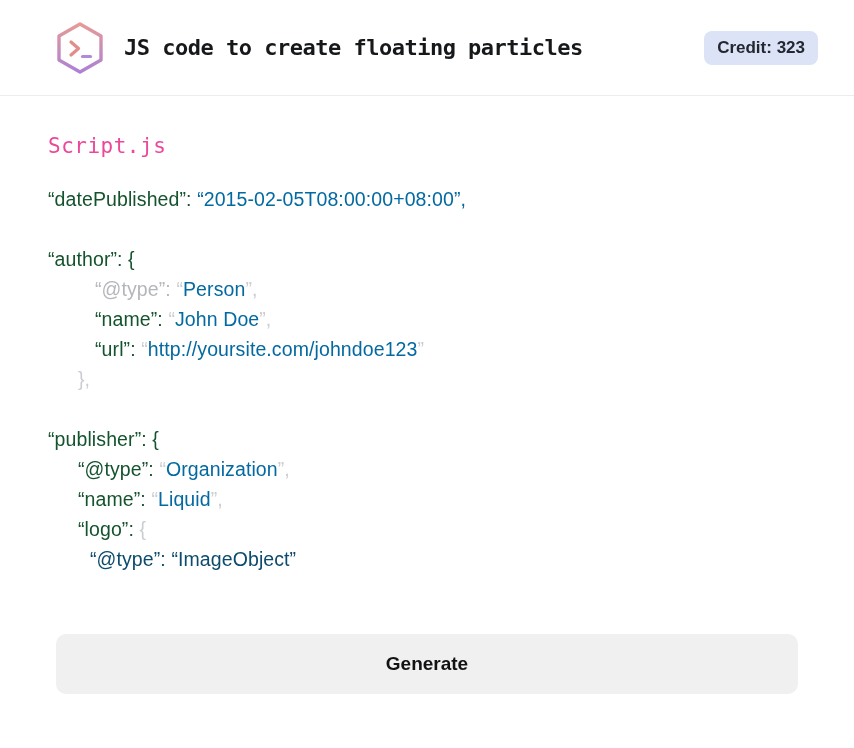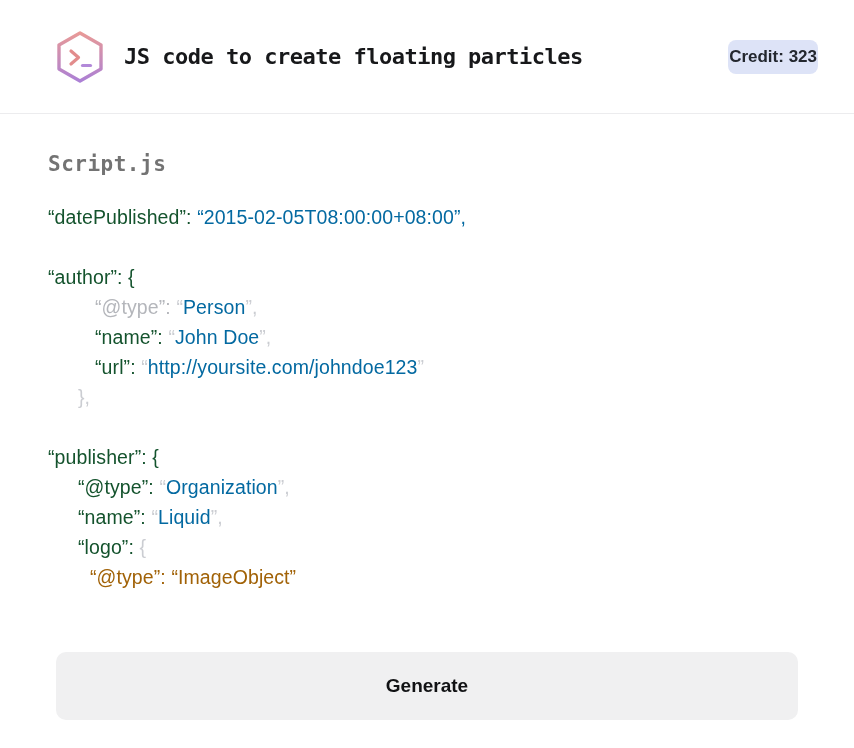--- a/index.html
+++ b/index.html
@@ -5,21 +5,21 @@
   * { margin: 0; padding: 0; box-sizing: border-box; }
   html, body {
     width: 854px; height: 748px;
     background: #ffffff;
     font-family: "Liberation Sans", sans-serif;
     overflow: hidden;
   }
 
   
   .header {
-    height: 114px;
+    height: 96px;
     display: flex;
     align-items: center;
     padding-left: 52px;
     padding-right: 36px;
     border-bottom: 1px solid #ececee;
     background: #ffffff;
   }
   .logo { width: 56px; height: 56px; flex: 0 0 auto; }
   .logo svg { display: block; width: 56px; height: 56px; }
   .title {
@@ -30,54 +30,54 @@
     letter-spacing: -0.5px;
     margin-left: 16px;
     white-space: nowrap;
   }
   .spacer { flex: 1 1 auto; }
   .credit-badge {
     background: #dde3f7;
     color: #23272f;
     font-size: 17px;
     font-weight: 700;
-    padding: 7px 1px;
+    padding: 7px 13px;
     border-radius: 8px;
     white-space: nowrap;
   }
 
   
   .main { padding: 38px 48px 0 48px; }
   .file-title {
     font-family: "DejaVu Sans Mono", monospace;
     font-size: 21px;
-    font-weight: 700;
+    font-weight: 400;
     letter-spacing: 0.5px;
-    color: #737373;
+    color: #ec4899;
   }
   .code {
     margin-top: 26px;
     font-size: 19.5px;
     line-height: 30px;
     letter-spacing: 0.1px;
     white-space: pre-wrap;
   }
   .code-line { min-height: 30px; }
   .tk-key      { color: #14532d; }
   .tk-keylight { color: #b4b6bb; }
   .tk-punct    { color: #cbcdd2; }
   .tk-value    { color: #0369a1; }
-  .tk-gray     { color: #a16207; }
+  .tk-gray     { color: #0c4a6e; }
 
   
   .footer { margin-top: 60px; padding: 0 56px; }
   .generate-btn {
     display: block;
     width: 100%;
-    height: 68px;
+    height: 60px;
     border: none;
     border-radius: 10px;
     background: #f0f0f1;
     color: #111214;
     font-family: "Liberation Sans", sans-serif;
     font-size: 19px;
     font-weight: 700;
     cursor: pointer;
   }
 </style>

